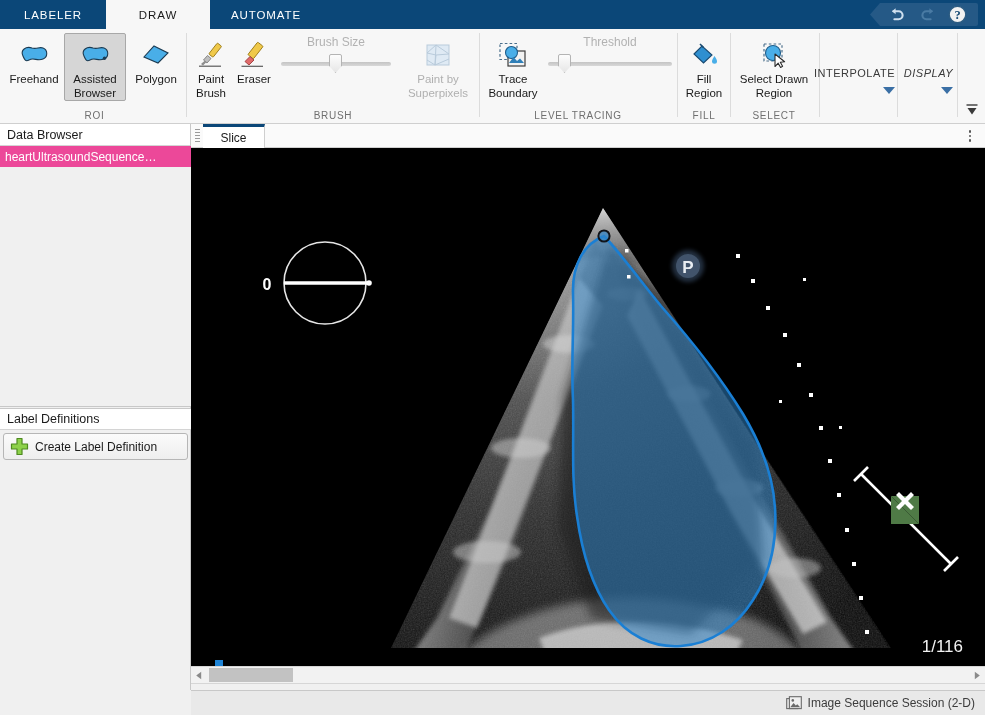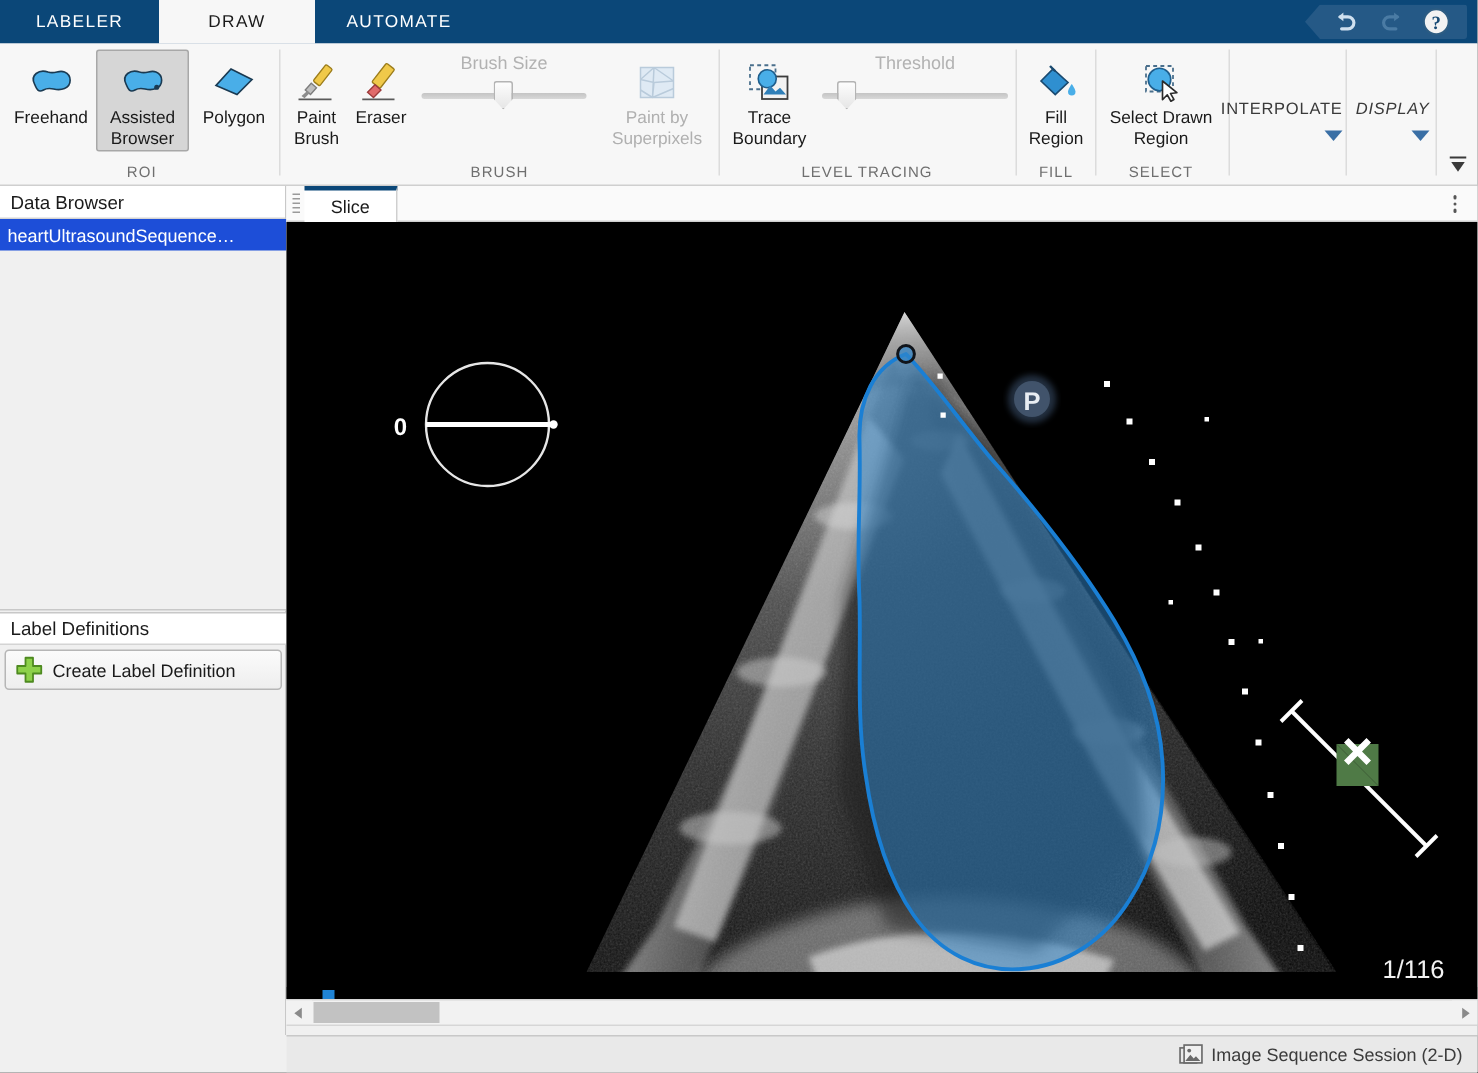--- a/index.html
+++ b/index.html
@@ -117,21 +117,21 @@
     font-size: 12.5px; color: #1a1a1a;
   }
   .db-list {
     position: absolute; left: 0; top: 22px; width: 191px; height: 261px;
     background: #f0f0f0; border-bottom: 1px solid #c8c8c8;
   }
   .db-item {
     height: 21px; display: flex; align-items: center; padding-left: 5px;
     font-size: 12px; cursor: pointer; white-space: nowrap; overflow: hidden;
   }
-  .db-item.selected { background: #1d4ed8; color: #ffffff; }
+  .db-item.selected { background: #ec4899; color: #ffffff; }
 
   .ld-header {
     position: absolute; left: 0; top: 284px; width: 191px; height: 22px;
     background: #ffffff; border-top: 1px solid #c8c8c8; border-bottom: 1px solid #d4d4d4;
     display: flex; align-items: center; padding-left: 7px; font-size: 12.5px;
   }
   .create-btn {
     position: absolute; left: 3px; top: 309px; width: 185px; height: 27px;
     background: linear-gradient(to bottom,#fbfbfb,#eeeeee);
     border: 1px solid #b6b6b6; border-radius: 3px;

